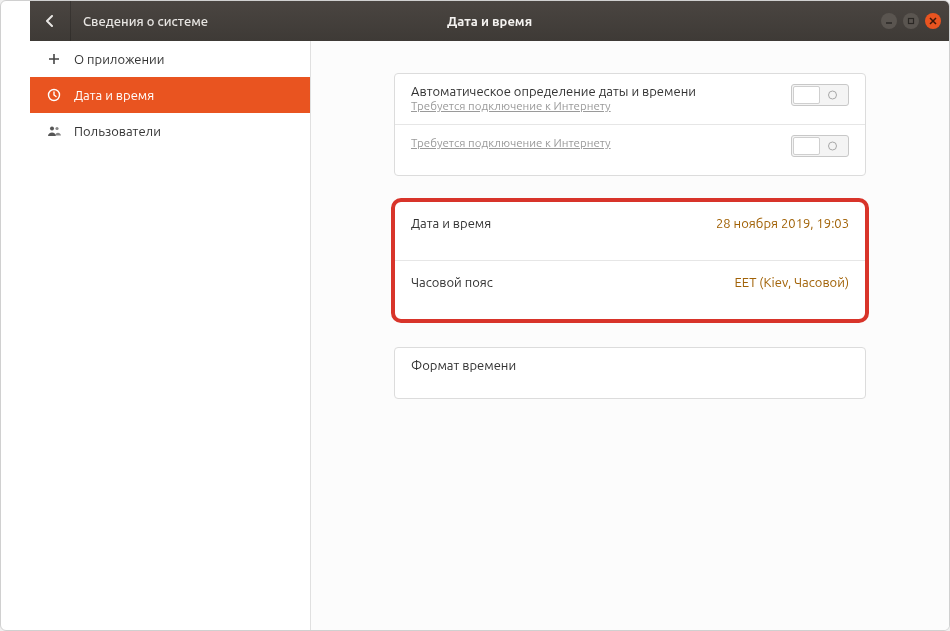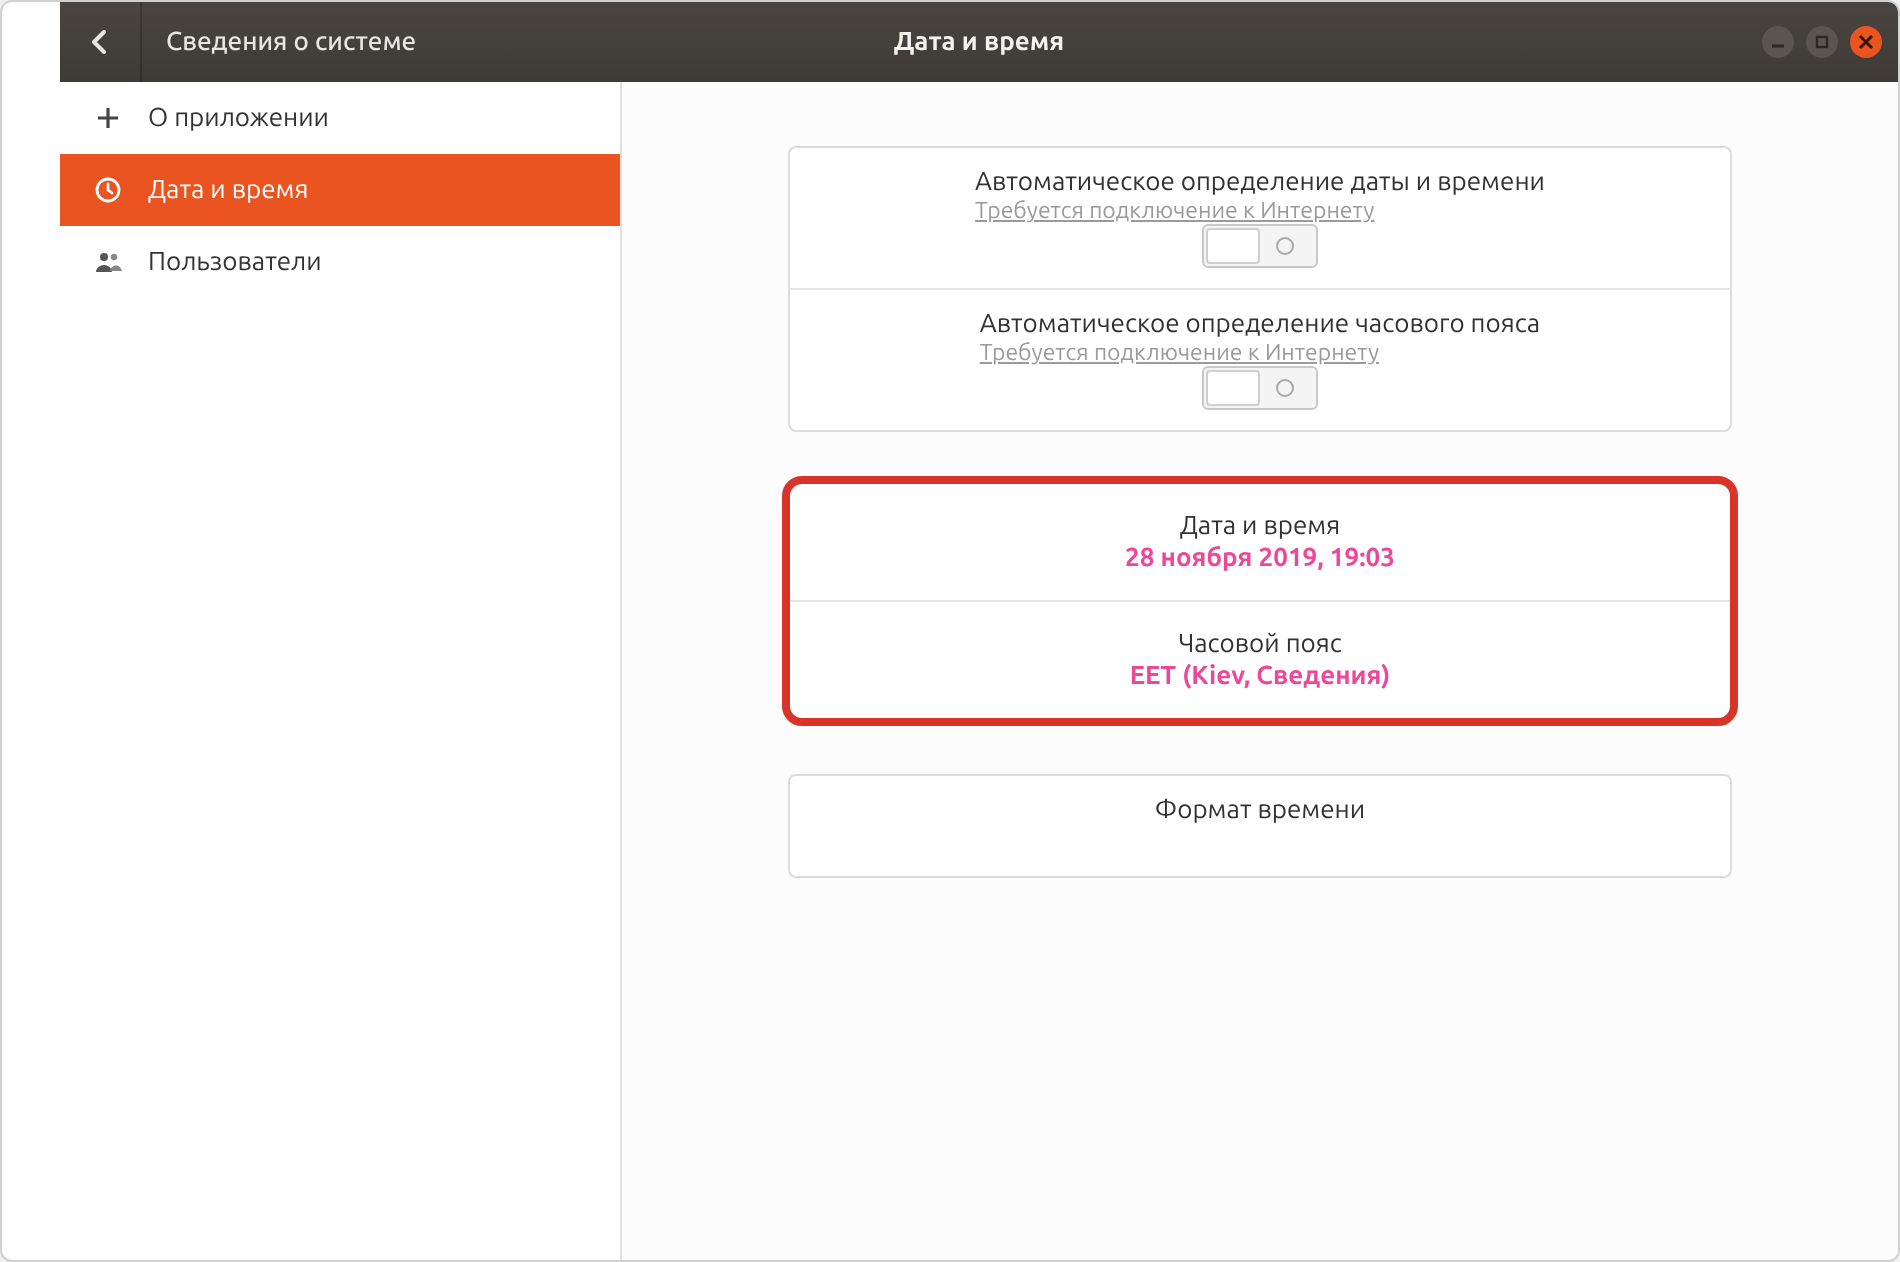--- a/index.html
+++ b/index.html
@@ -15,26 +15,26 @@
   .wbtn.close{background:#e95420;}
   .wbtn svg{display:block;}
   
   .body{display:flex;height:calc(100% - 40px);}
   .sidebar{width:280px;border-right:1px solid #e0e0e0;background:#fff;}
   .sb-item{display:flex;align-items:center;gap:12px;height:36px;padding:0 16px;color:#333;cursor:pointer;text-align:center;}
   .sb-item.active{background:#e95420;color:#fff;}
   .sb-item .ico{width:16px;display:flex;justify-content:center;}
   .content{flex:1;overflow:auto;background:#fcfcfc;display:flex;flex-direction:column;align-items:center;padding-top:32px;}
   .panel{width:470px;border:1px solid #dcdcdc;border-radius:4px;background:#fff;margin-bottom:24px;}
-  .row{display:flex;align-items:center;justify-content:space-between;padding:10px 16px;border-top:1px solid #e6e6e6;min-height:30px;flex-direction:column;}
+  .row{display:flex;justify-content:space-between;padding:10px 16px;border-top:1px solid #e6e6e6;min-height:30px;}
   .row:first-child{border-top:none;}
   .row .lbls{display:flex;flex-direction:column;}
   .row .ttl{color:#323232;}
   .row .sub{color:#9a9a9a;font-size:11.5px;margin-top:1px;text-decoration:underline;}
-  .row .val{color:#ec4899;font-weight:bold;}
+  .row .val{color:#a16207;}
   .toggle{width:58px;height:22px;border:1px solid #c8c8c8;border-radius:3px;background:#f4f4f4;display:flex;align-items:center;position:relative;box-sizing:border-box;}
   .toggle .knob{width:27px;height:18px;background:#fff;border:1px solid #cfcfcf;border-radius:2px;position:absolute;left:1px;top:1px;box-sizing:border-box;}
   .toggle .dot{width:7px;height:7px;border-radius:50%;border:1.5px solid #a8a8a8;position:absolute;right:11px;top:50%;transform:translateY(-50%);}
   .highlight{border:4px solid #d8342a;border-radius:10px;margin-top:-2px;}
   .highlight .row{padding:14px 16px;}
   .dropdown{height:28px;border:1px solid #cfcfcf;border-radius:3px;background:linear-gradient(#fdfdfd,#f1f1f1);display:flex;align-items:center;gap:8px;padding:0 8px 0 10px;cursor:pointer;color:#333;}
   .caret{width:0;height:0;border-left:4px solid transparent;border-right:4px solid transparent;border-top:5px solid #666;}
 </style>
 </head>
 <body>
@@ -110,38 +110,37 @@
             <span class="ttl">Автоматическое определение даты и времени</span>
             <span class="sub">Требуется подключение к Интернету</span>
           </div>
           <div class="toggle">
             <div class="knob"></div>
             <div class="dot"></div>
           </div>
         </div>
         <div class="row">
           <div class="lbls">
-            <span class="ttl">Автоматическое определение часового пояса</span>
             <span class="sub">Требуется подключение к Интернету</span>
           </div>
           <div class="toggle">
             <div class="knob"></div>
             <div class="dot"></div>
           </div>
         </div>
       </div>
 
       <div class="panel highlight">
         <div class="row">
           <span class="ttl">Дата и время</span>
           <span class="val">28 ноября 2019, 19:03</span>
         </div>
         <div class="row">
           <span class="ttl">Часовой пояс</span>
-          <span class="val">EET (Kiev, Сведения)</span>
+          <span class="val">EET (Kiev, Часовой)</span>
         </div>
       </div>
 
       <div class="panel">
         <div class="row">
           <span class="ttl">Формат времени</span>
         </div>
       </div>
 
     </div>

